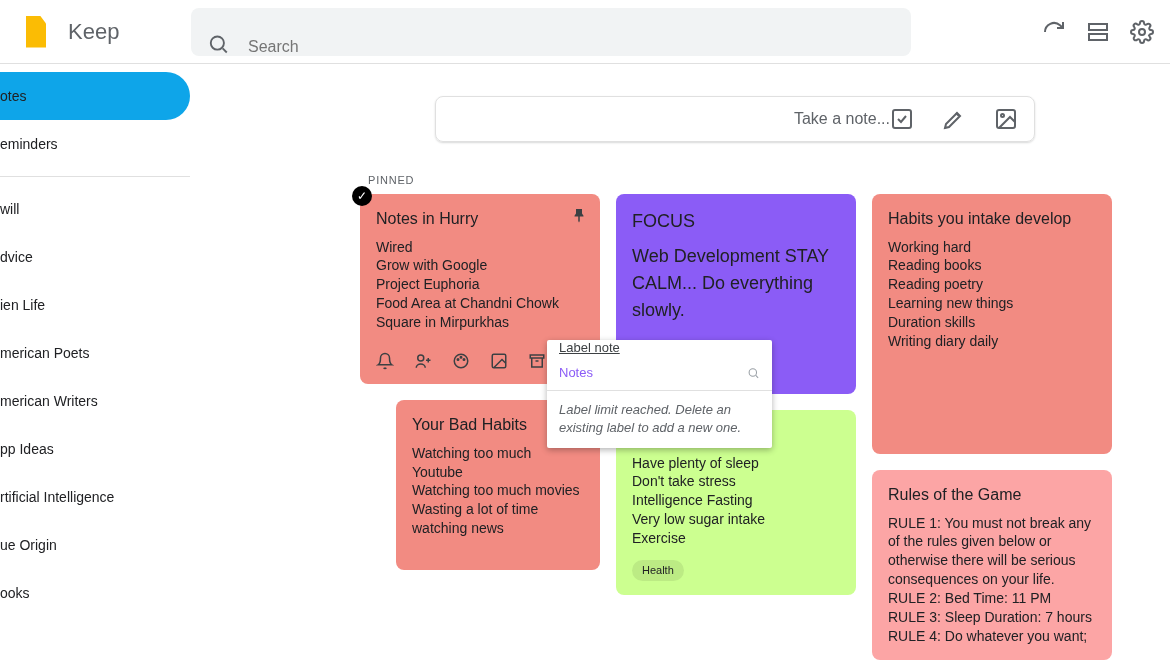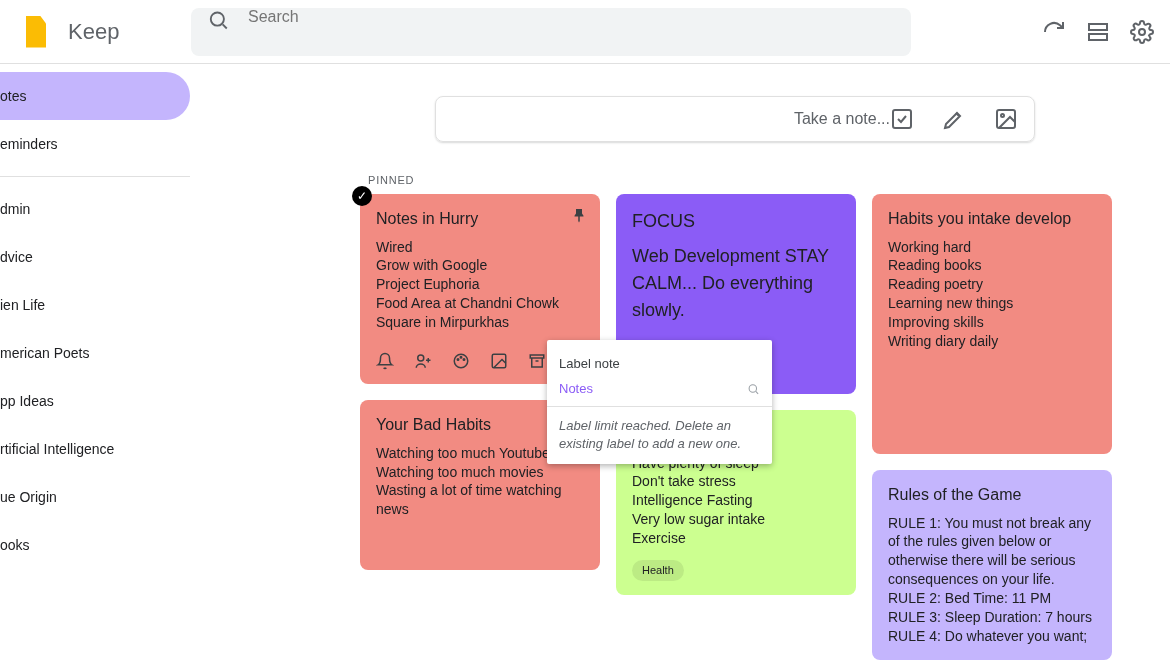--- a/index.html
+++ b/index.html
@@ -3,60 +3,60 @@
 <meta charset="utf-8">
 <style>
   * { box-sizing: border-box; margin: 0; padding: 0; font-family: 'Product Sans', Arial, sans-serif; }
   body { width: 1170px; height: 667px; overflow: hidden; background: #fff; color: #202124; position: relative; }
 
   
   .header { height: 64px; border-bottom: 1px solid #e0e0e0; display: flex; align-items: center; padding: 0 16px; gap: 12px; }
   .logo { width: 40px; height: 40px; display:flex; align-items:center; justify-content:center; }
   .logo-mark { width: 20px; height: 32px; background: #fbbc04; position: relative; clip-path: polygon(0 0, 70% 0, 100% 25%, 100% 100%, 0 100%); }
   .app-name { font-size: 22px; color: #5f6368; font-weight: 400; margin-right: 60px; }
-  .search-bar { flex: 0 0 720px; height: 48px; background: #f1f3f4; border-radius: 8px; display: flex; align-items: flex-start; padding: 0 16px; gap: 18px; }
+  .search-bar { flex: 0 0 720px; height: 48px; background: #f1f3f4; border-radius: 8px; display: flex; align-items: flex-end; padding: 0 16px; gap: 18px; }
   .search-bar input { border: none; background: transparent; font-size: 16px; color: #5f6368; outline: none; width: 100%; }
   .header-icons { margin-left: auto; display: flex; gap: 20px; align-items: center; }
   .hicon { width: 24px; height: 24px; color: #5f6368; cursor: pointer; display:flex; align-items:center; justify-content:center; }
 
   
   .sidebar { position: absolute; left: 0; top: 64px; width: 190px; padding-top: 8px; }
   .side-item { height: 48px; display: flex; align-items: center; padding-left: 0px; font-size: 14px; color: #202124; border-radius: 0 24px 24px 0; cursor: pointer; }
-  .side-item.active { background: #c4b5fd; font-weight: 500; }
+  .side-item.active { background: #0ea5e9; font-weight: 500; }
   .side-sep { border-top: 1px solid #e0e0e0; margin: 8px 0 8px 0; }
 
   
   .main { position: absolute; left: 200px; top: 64px; right: 0; bottom: 0; padding: 24px 60px 0 160px; overflow: hidden; }
   .take-note { width: 600px; height: 46px; border: 1px solid #e0e0e0; border-radius: 8px; box-shadow: 0 1px 2px rgba(60,64,67,.2); display: flex; align-items: center; padding: 0 16px; margin: 8px auto 32px auto; }
   .take-note .placeholder { flex: 1; color: #5f6368; font-size: 16px; font-weight: 500; text-align: right; }
   .take-note .tn-icons { display: flex; gap: 28px; }
   .tn-icon { width: 24px; height: 24px; color: #5f6368; cursor: pointer; display:flex;align-items:center;justify-content:center; }
 
   .section-label { font-size: 11px; font-weight: 500; letter-spacing: .8px; color: #5f6368; margin: 0 0 8px 8px; }
   .notes-grid { display: grid; grid-template-columns: 240px 240px 240px; gap: 16px; align-items: start; }
   .note { border-radius: 8px; padding: 14px 16px 14px 16px; font-size: 14px; line-height: 1.35; position: relative; }
   .note .title { font-weight: 500; font-size: 16px; margin-bottom: 8px; }
   .note.red { background: #f28b82; }
   .note.yellow { background: #8b5cf6; font-size: 18px; line-height:1.5; }
   .note.yellow .title { font-size: 18px; }
   .note.green { background: #ccff90; }
-  .note.blue { background: #c4b5fd; }
+  .note.blue { background: #fca5a5; }
   .note .line { display:block; }
 
   .note .badge { width:20px; height:20px; border-radius:50%; background:#000; position:absolute; top:-8px; left:-8px; display:flex;align-items:center;justify-content:center; color:#fff; font-size:12px; }
   .note .pin { position:absolute; top:12px; right:12px; color:#3c4043; }
 
   .note-toolbar { display:flex; gap:20px; margin-top:20px; color:#3c4043; }
   .nt-icon { width:18px; height:18px; cursor:pointer; display:flex;align-items:center;justify-content:center; }
 
   .chip { display:inline-block; background:rgba(0,0,0,.08); border-radius:12px; padding:3px 10px; font-size:11px; margin-top:12px; }
 
   
   .label-popup { position:absolute; left:547px; top:340px; width:225px; background:#fff; box-shadow:0 2px 6px rgba(0,0,0,.3); border-radius:2px; font-size:13px; z-index:50; }
-  .label-popup .lp-title { padding:16px 12px 6px 12px; color:#3c4043; }
+  .label-popup .lp-title { padding:0 12px 6px 12px; color:#3c4043;text-decoration:underline; }
   .label-popup .lp-search { padding:4px 12px 10px 12px; display:flex; align-items:center; gap:6px; }
   .label-popup .lp-search input { border:none; outline:none; font-size:13px; width:100%; color:#8b5cf6; }
   .label-popup .lp-msg { border-top:1px solid #e0e0e0; padding:10px 12px 12px 12px; font-style:italic; color:#5f6368; font-size:13px; line-height:1.35; }
 
   svg { width:100%; height:100%; }
 </style>
 </head>
 <body>
 
 <div class="header">
@@ -97,30 +97,33 @@
 
 <div class="sidebar">
   <div class="side-item active">
       <span>otes</span>
     </div>
   <div class="side-item">
       <span>eminders</span>
     </div>
   <div class="side-sep"></div>
   <div class="side-item">
-      <span>dmin</span>
+      <span>will</span>
     </div>
   <div class="side-item">
       <span>dvice</span>
     </div>
   <div class="side-item">
       <span>ien Life</span>
     </div>
   <div class="side-item">
       <span>merican Poets</span>
+    </div>
+  <div class="side-item">
+      <span>merican Writers</span>
     </div>
   <div class="side-item">
       <span>pp Ideas</span>
     </div>
   <div class="side-item">
       <span>rtificial Intelligence</span>
     </div>
   <div class="side-item">
       <span>ue Origin</span>
     </div>
@@ -203,21 +206,21 @@
           <span class="nt-icon">
               <svg viewBox="0 0 24 24" fill="none" stroke="#3c4043" stroke-width="2">
                 <rect x="3" y="4" width="18" height="4"></rect>
                 <path d="M5 8v12h14V8"></path>
                 <line x1="10" y1="12" x2="14" y2="12"></line>
               </svg>
             </span>
         </div>
       </div>
 
-      <div class="note red" style="min-height:170px;">
+      <div class="note red" style="min-height:170px;margin-left:36px;">
         <div class="title">Your Bad Habits</div>
         <span class="line">Watching too much Youtube</span>
         <span class="line">Watching too much movies</span>
         <span class="line">Wasting a lot of time watching news</span>
       </div>
     </div>
 
     <div style="display:flex;flex-direction:column;gap:16px;">
       <div class="note yellow" style="min-height:200px;">
         <div class="title">FOCUS</div>
@@ -234,21 +237,21 @@
       </div>
     </div>
 
     <div style="display:flex;flex-direction:column;gap:16px;">
       <div class="note red" style="min-height:260px;">
         <div class="title">Habits you intake develop</div>
         <span class="line">Working hard</span>
         <span class="line">Reading books</span>
         <span class="line">Reading poetry</span>
         <span class="line">Learning new things</span>
-        <span class="line">Improving skills</span>
+        <span class="line">Duration skills</span>
         <span class="line">Writing diary daily</span>
       </div>
       <div class="note blue">
         <div class="title">Rules of the Game</div>
         <span class="line">RULE 1: You must not break any of the rules given below or otherwise there will be serious consequences on your life.</span>
         <span class="line">RULE 2: Bed Time: 11 PM</span>
         <span class="line">RULE 3: Sleep Duration: 7 hours</span>
         <span class="line">RULE 4: Do whatever you want;</span>
       </div>
     </div>

